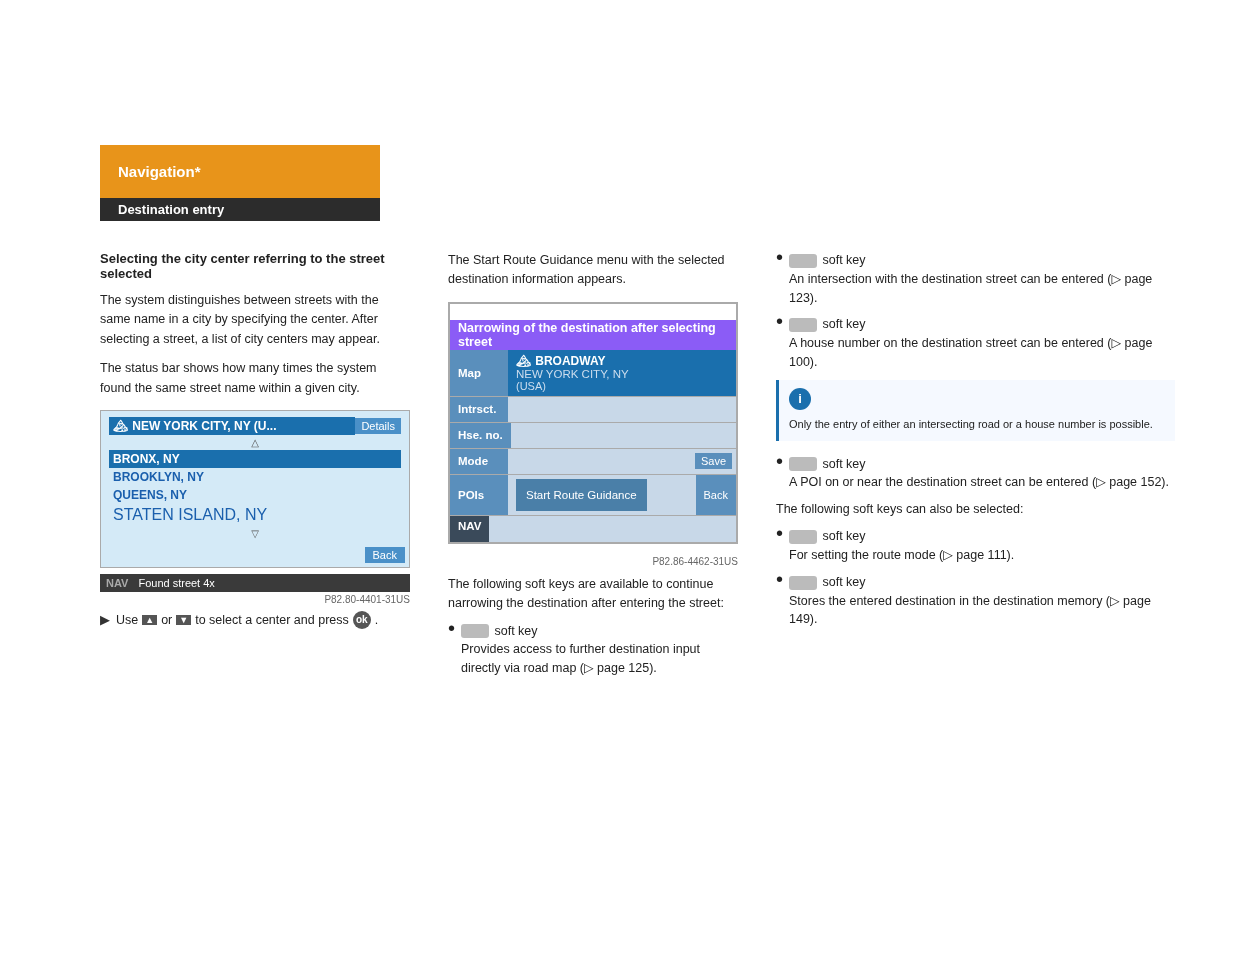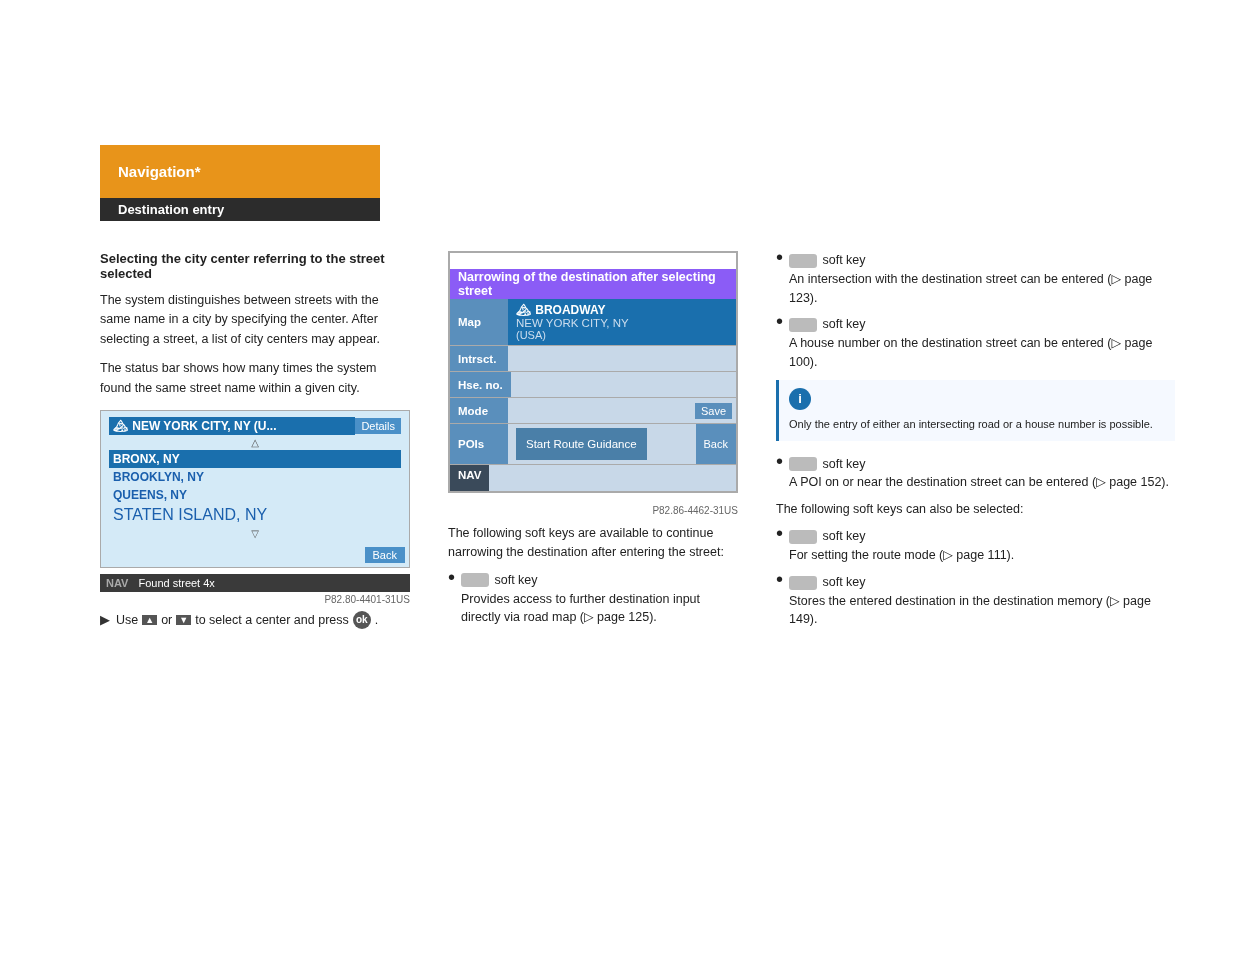--- a/index.html
+++ b/index.html
@@ -494,20 +494,21 @@
         <span class="nav-arrow-up">▲</span>
         <span>or</span>
         <span class="nav-arrow-down">▼</span>
         <span>to select a center and press</span>
         <span class="ok-badge">ok</span>
         <span>.</span>
       </div>
     </div>
 
     <div class="col-middle">
+      <div class="route-guidance-text">The Start Route Guidance menu with the selected destination information appears.</div>
 
       <div class="narrowing-box">
         <div class="narrowing-header">Narrowing of the destination after selecting street</div>
         <div class="nav-menu">
 
           <div class="nav-menu-row">
             <div class="menu-key">Map</div>
             <div class="menu-content broadway">
               <div class="broadway-line1">
                 <span>🏔</span>

